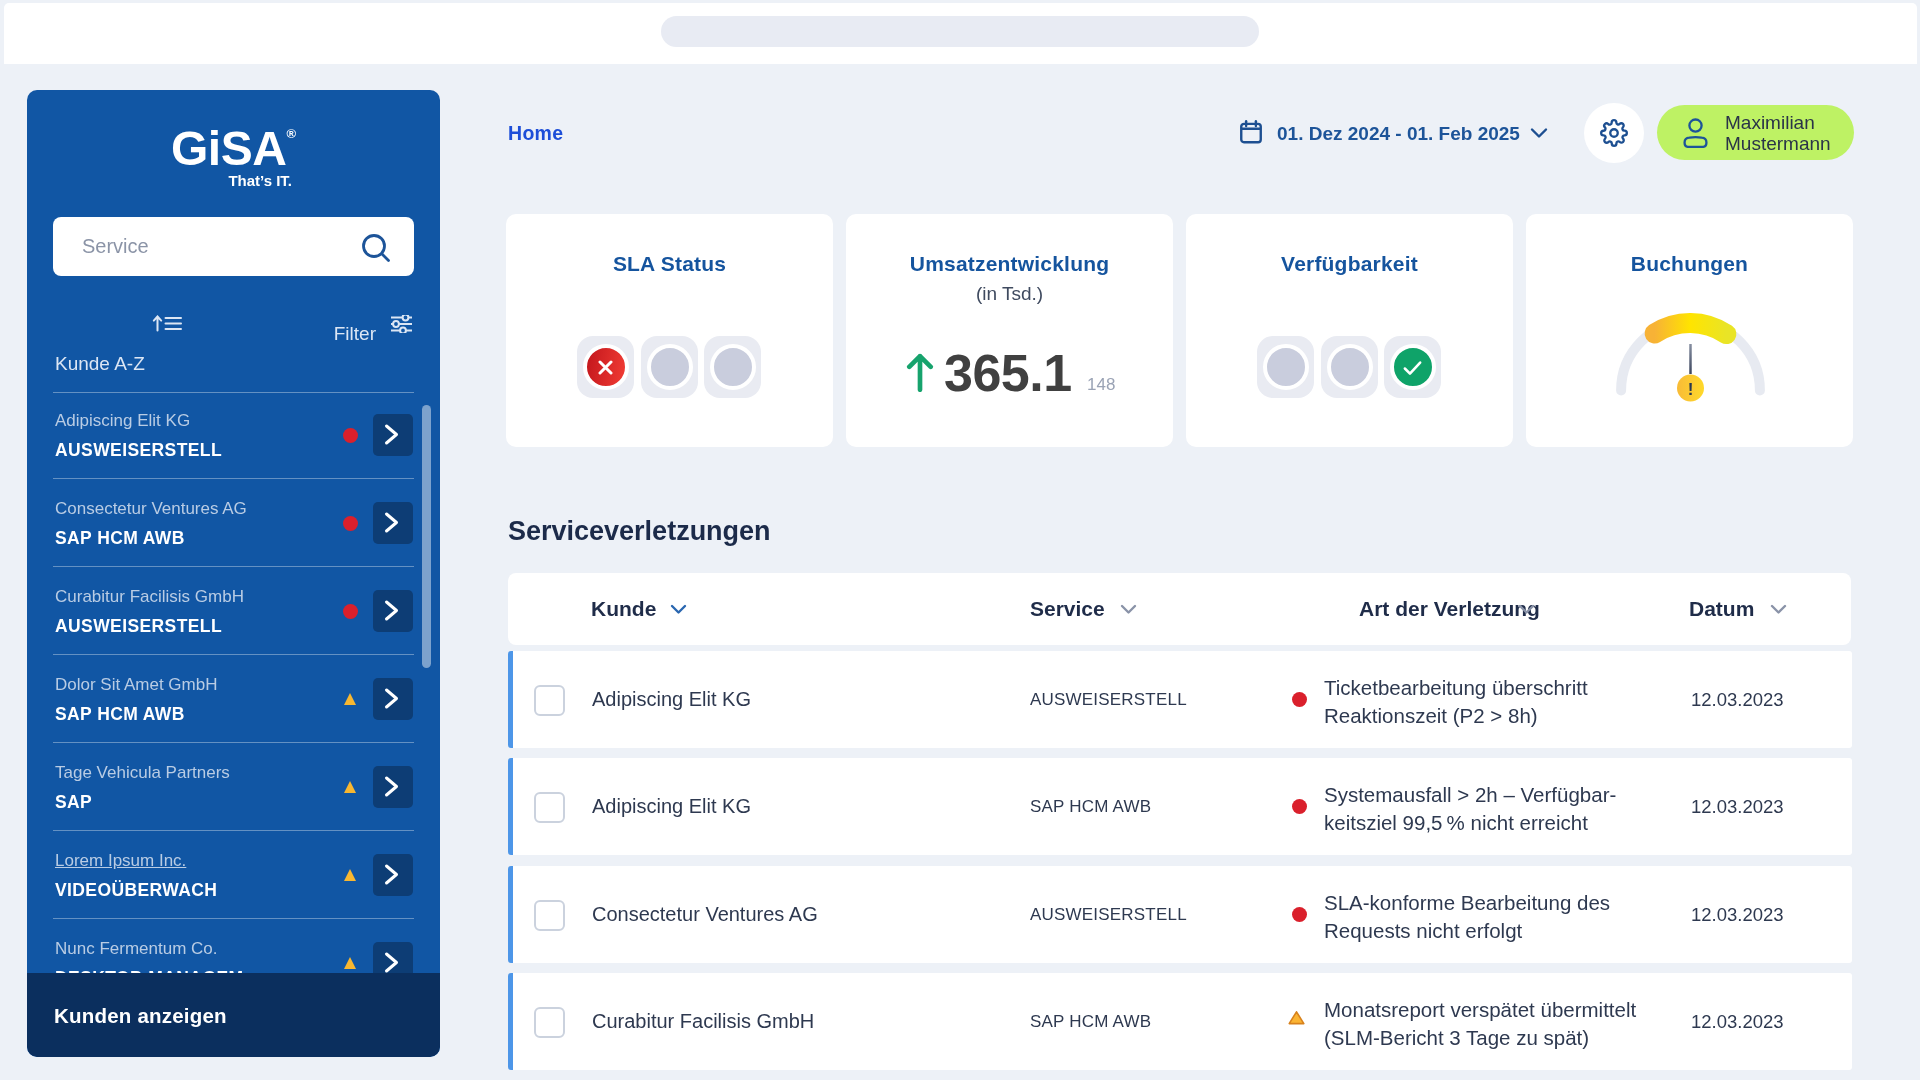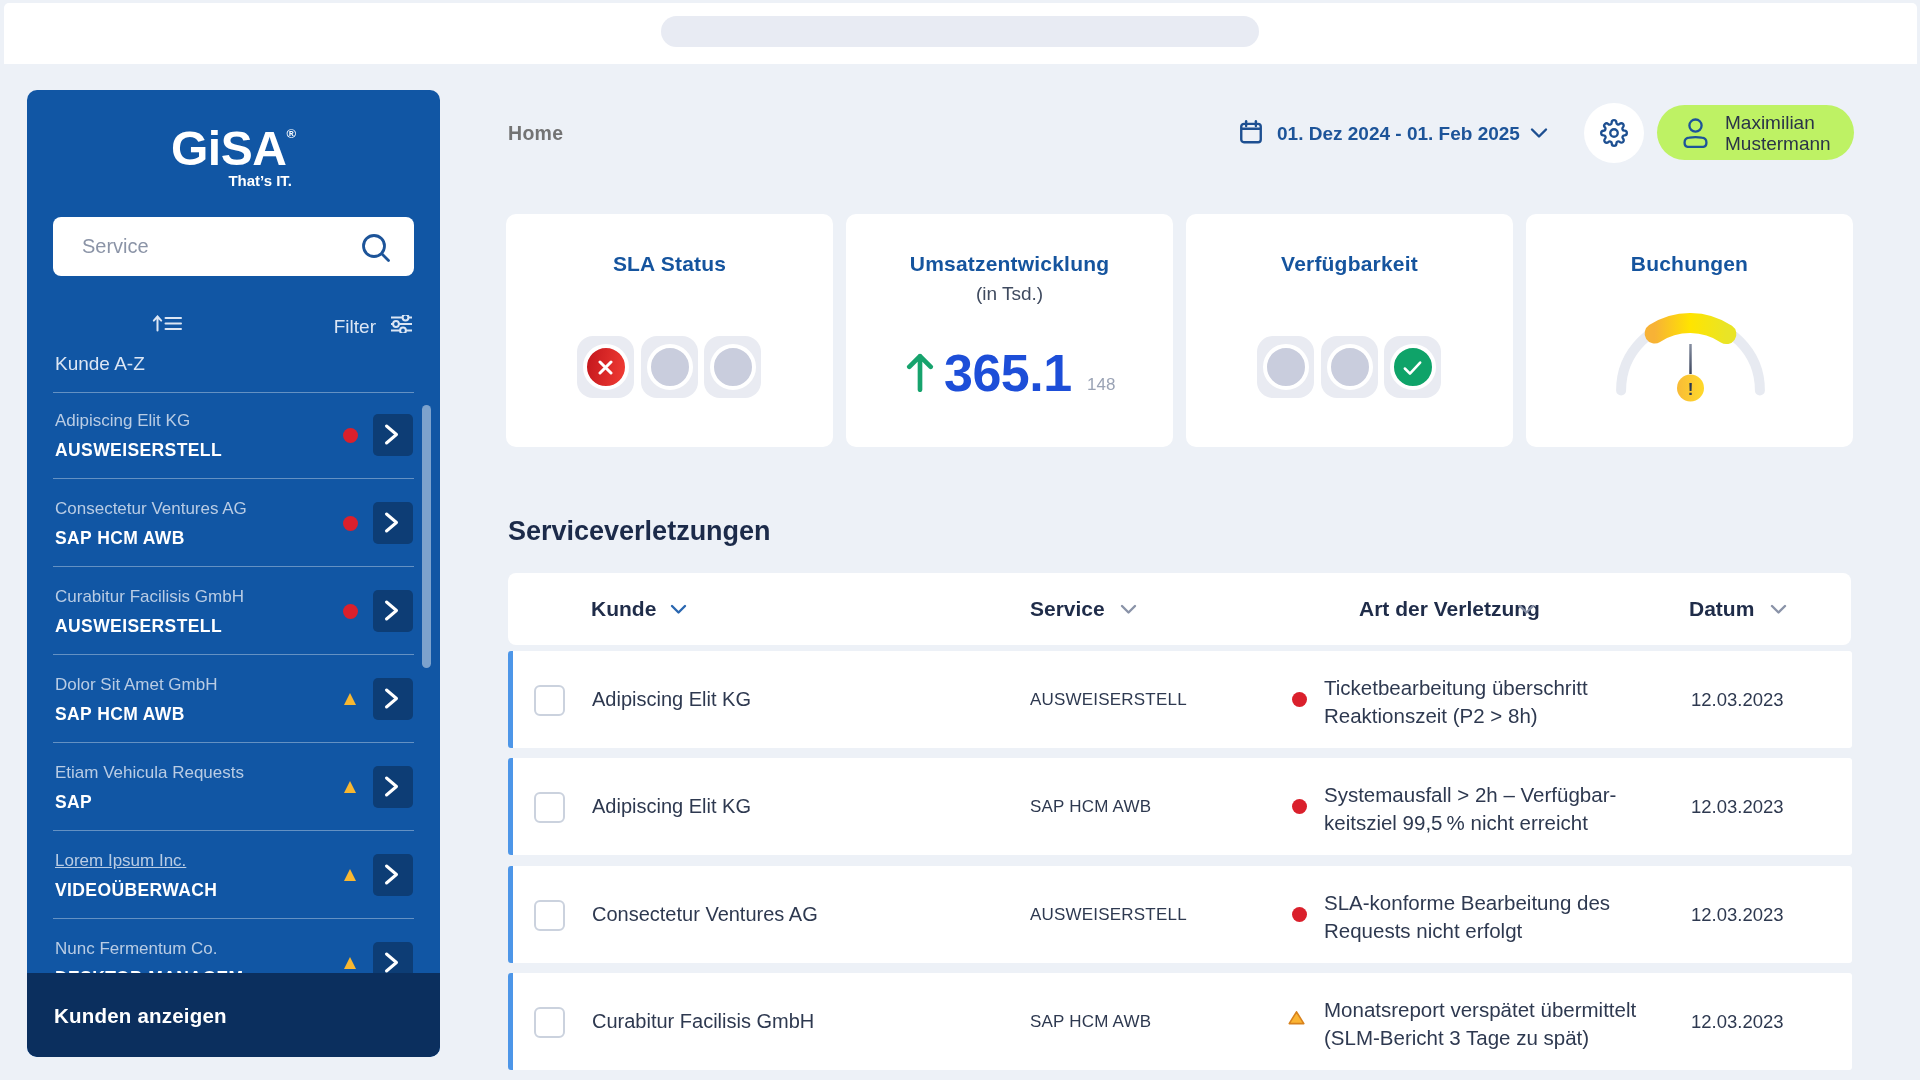--- a/index.html
+++ b/index.html
@@ -15,34 +15,34 @@
   
   .sidebar { left:27px; top:90px; width:413px; height:967px; background:#1156a4; border-radius:10px; overflow:hidden; }
   .logo { left:0; top:35px; width:100%; text-align:center; color:#fff; font-weight:bold; font-size:48px; letter-spacing:-0.5px; line-height:1; }
   .logo sup { font-size:13px; font-weight:bold; vertical-align:27px; letter-spacing:0; }
   .tagline { left:0; top:82px; width:265px; text-align:right; color:#fff; font-weight:bold; font-size:15px; }
   .search { left:26px; top:127px; width:361px; height:59px; background:#fff; border-radius:8px; }
   .search .ph { left:29px; top:0; height:59px; line-height:59px; color:#8b94a7; font-size:20px; }
   .search svg { right:23px; top:16px; }
   .sortrow { left:0; top:223px; width:413px; height:26px; color:#dce6f4; font-size:19px; }
   .sortrow .lbl1 { left:28px; top:0;margin-top:40px; }
-  .sortrow .lbl2 { right:64px; top:3px; }
+  .sortrow .lbl2 { right:64px; top:10px; }
   .divider { left:26px; width:361px; height:1px; background:rgba(255,255,255,0.35); }
   .item-name { left:28px; color:#b9cce4; font-size:17px; }
   .item-svc  { left:28px; color:#ffffff; font-size:17.5px; font-weight:bold; letter-spacing:0.4px; }
   .dot { width:15px; height:15px; border-radius:50%; background:#da202c; }
   .tri { width:0; height:0; border-left:6.5px solid transparent; border-right:6.5px solid transparent; border-bottom:12px solid #f7b731; }
   .chevbtn { left:346px; width:40px; height:42px; background:#0d3d75; border-radius:5px; }
   
   .scrollbar { left:395px; top:315px; width:9px; height:263px; background:rgba(255,255,255,0.45); border-radius:5px; }
   .bottombar { left:0; top:883px; width:413px; height:84px; background:#0b2f5e; border-radius:0 0 10px 10px; }
   .bottombar span { position:absolute; left:27px; top:31px; color:#fff; font-size:20.5px; font-weight:bold; letter-spacing:0.2px; }
 
   
-  .home { left:508px; top:122px; font-size:19.5px; font-weight:bold; color:#737373; letter-spacing:0.3px; }
+  .home { left:508px; top:122px; font-size:19.5px; font-weight:bold; color:#1d4ed8; letter-spacing:0.3px; }
   .datectl { left:1238px; top:110px; height:46px; color:#1d5499; }
   .datectl .txt { position:absolute; left:39px; top:13px; font-size:19px; font-weight:bold; white-space:nowrap; }
   .gearcircle { left:1584px; top:103px; width:60px; height:60px; border-radius:50%; background:#fff; }
   .userpill { left:1657px; top:105px; width:197px; height:55px; border-radius:28px; background:#bef264; }
   .userpill .nm { position:absolute; left:68px; top:7px; font-size:19px; line-height:21px; color:#2a3448; }
 
   
   .card { top:214px; height:233px; background:#fff; border-radius:10px; }
   .card .title { position:absolute; left:0; top:39px; width:100%; text-align:center; color:#15549e; font-size:21px; font-weight:bold; line-height:1; letter-spacing:0.2px; }
   .card .subtitle { position:absolute; left:0; top:67px; width:100%; text-align:center; color:#3f4a5f; font-size:19px; line-height:1.4; }
@@ -130,21 +130,21 @@
     <div class="abs item-name" style="top:585px;">Dolor Sit Amet GmbH</div>
     <div class="abs item-svc" style="top:614px;">SAP HCM AWB</div>
     <div class="abs tri" style="left:317px; top:603px;"></div>
     <div class="abs chevbtn" style="top:588px;">
       <svg style="position:absolute;left:10px;top:9px;" width="17" height="23" viewBox="0 0 17 23" fill="none" stroke="#fff" stroke-width="3" stroke-linecap="round" stroke-linejoin="round">
         <path d="M3.5 3 L13.5 11.5 L3.5 20"></path>
       </svg>
     </div>
     <div class="abs divider" style="top:652px;"></div>
 
-    <div class="abs item-name" style="top:673px;">Etiam Vehicula Requests</div>
+    <div class="abs item-name" style="top:673px;">Tage Vehicula Partners</div>
     <div class="abs item-svc" style="top:702px;">SAP</div>
     <div class="abs tri" style="left:317px; top:691px;"></div>
     <div class="abs chevbtn" style="top:676px;">
       <svg style="position:absolute;left:10px;top:9px;" width="17" height="23" viewBox="0 0 17 23" fill="none" stroke="#fff" stroke-width="3" stroke-linecap="round" stroke-linejoin="round">
         <path d="M3.5 3 L13.5 11.5 L3.5 20"></path>
       </svg>
     </div>
     <div class="abs divider" style="top:740px;"></div>
 
     <div class="abs item-name" style="top:761px;text-decoration:underline;">Lorem Ipsum Inc.</div>
@@ -213,21 +213,21 @@
       </svg>
     </div>
   </div>
 
   <div class="abs card" style="left:846px; width:327px;">
     <div class="title">Umsatzentwicklung</div>
     <div class="subtitle">(in Tsd.)</div>
     <svg class="abs" style="left:60px; top:138px;" width="28" height="40" viewBox="0 0 30 42" fill="none" stroke="#17a36d" stroke-width="5" stroke-linecap="round" stroke-linejoin="round">
       <path d="M15 40 V4 M15 4 L3.5 15.5 M15 4 L26.5 15.5"></path>
     </svg>
-    <div class="abs" style="left:98px; top:133px; font-size:52px; font-weight:bold; color:#1d4ed8; letter-spacing:-0.5px; line-height:1;">365.1</div>
+    <div class="abs" style="left:98px; top:133px; font-size:52px; font-weight:bold; color:#404040; letter-spacing:-0.5px; line-height:1;">365.1</div>
     <div class="abs" style="left:241px; top:162px; font-size:17px; color:#9aa3b5; line-height:1;">148</div>
   </div>
 
   <div class="abs card" style="left:1186px; width:327px;">
     <div class="title">Verfügbarkeit</div>
     <div class="tl" style="left:71px;">
       <div class="sq" style="left:0;"></div>
       <div class="sq" style="left:64px;"></div>
       <div class="sq" style="left:127px;"></div>
       <div class="c" style="left:5.5px;"></div>

